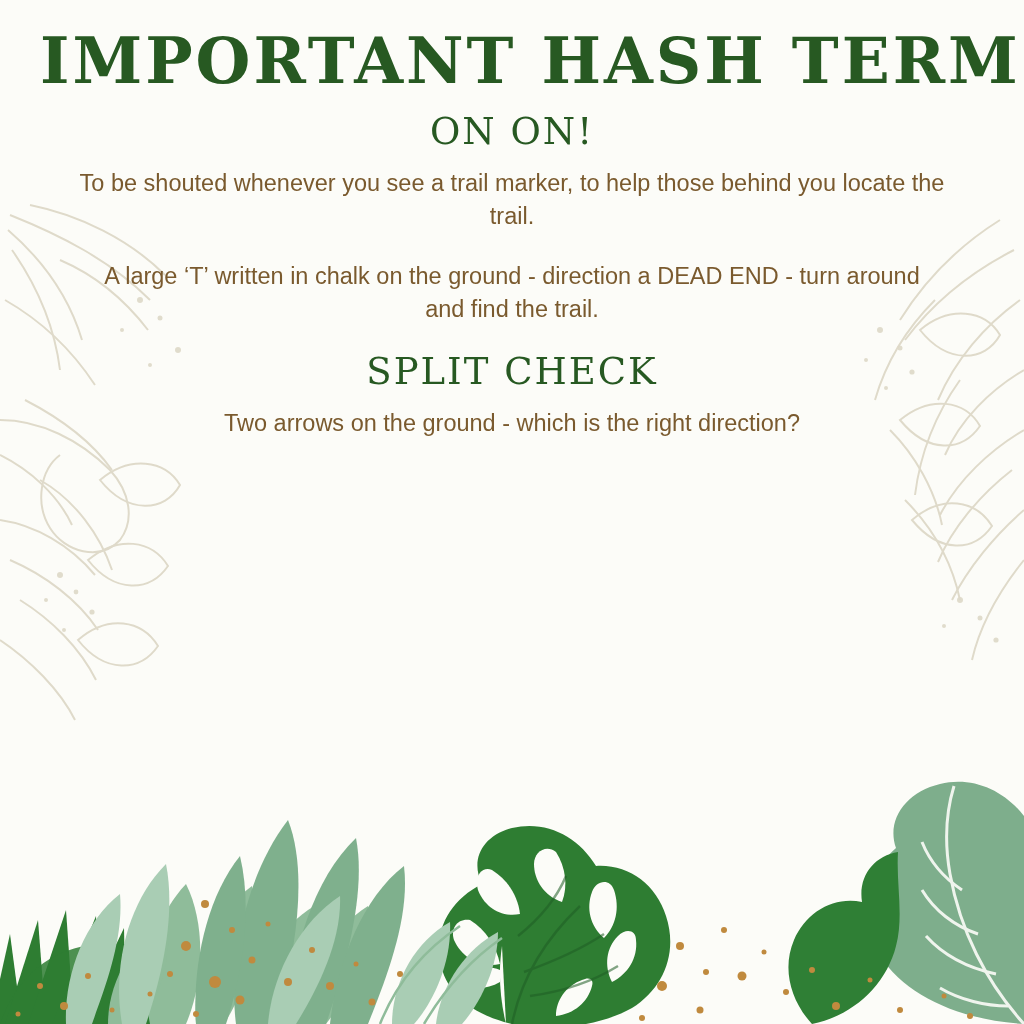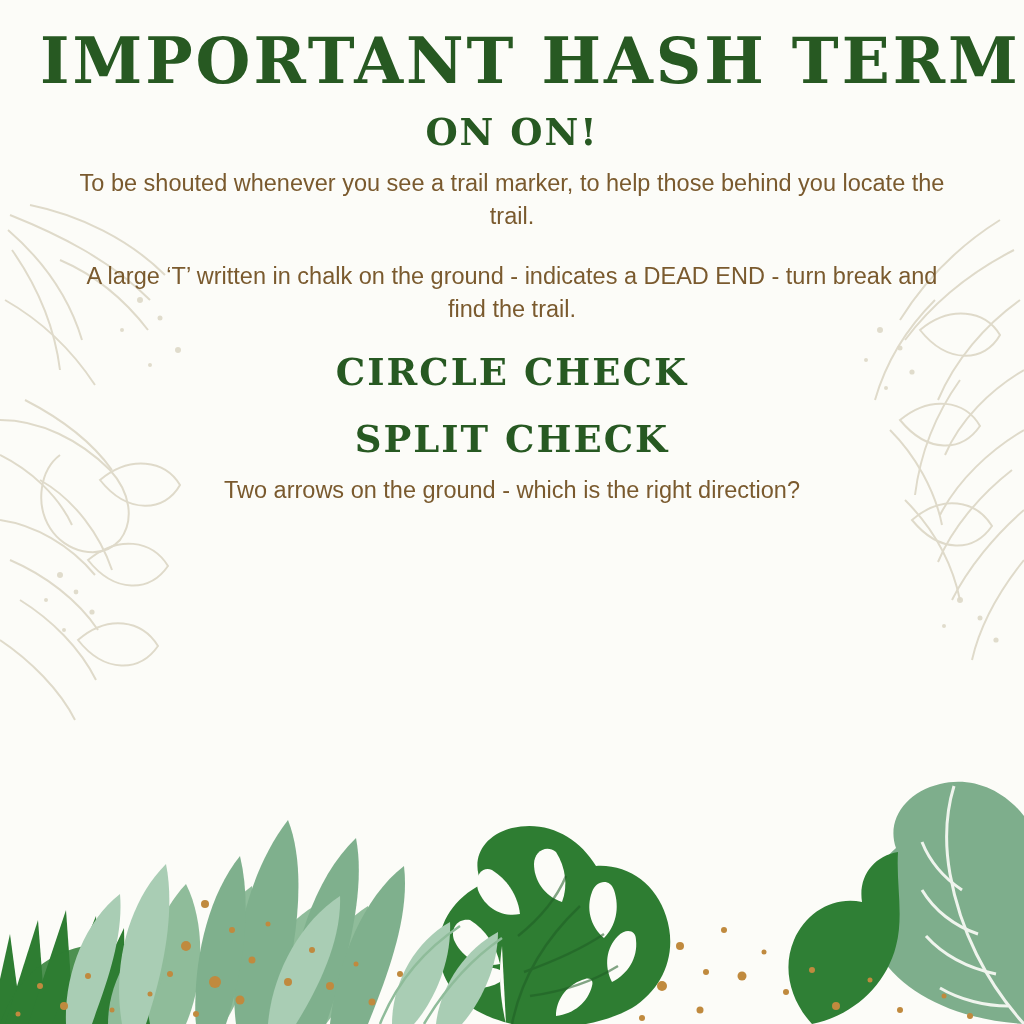--- a/index.html
+++ b/index.html
@@ -58,21 +58,21 @@
     white-space: nowrap;
     text-transform: uppercase;
   }
 
   .term {
     margin-bottom: 26px;
   }
 
   .term-name {
     font-family: "DejaVu Serif", serif;
-    font-weight: bold;
+    font-weight: normal;
     font-size: 37px;
     letter-spacing: 2px;
     color: #275922;
     margin: 0 0 6px 0;
     text-transform: uppercase;
     line-height: 1.1;
   }
 
   .term-desc {
     font-family: "Liberation Sans", sans-serif;
@@ -158,25 +158,24 @@
   <div class="content">
 
     <h1 class="poster-title">Important Hash Terms:</h1>
 
     <div class="term">
       <h2 class="term-name">On On!</h2>
       <p class="term-desc">To be shouted whenever you see a trail marker, to help those behind you locate the trail.</p>
     </div>
 
     <div class="term">
-      <p class="term-desc">A large ‘T’ written in chalk on the ground - indicates a DEAD END - turn break and find the trail.</p>
+      <p class="term-desc">A large ‘T’ written in chalk on the ground - direction a DEAD END - turn around and find the trail.</p>
     </div>
 
     <div class="term">
-      <h2 class="term-name">Circle Check</h2>
     </div>
 
     <div class="term">
       <h2 class="term-name">Split Check</h2>
       <p class="term-desc">Two arrows on the ground - which is the right direction?</p>
     </div>
 
   </div>
 
   <svg class="foliage" viewBox="0 0 1024 300" xmlns="http://www.w3.org/2000/svg">

